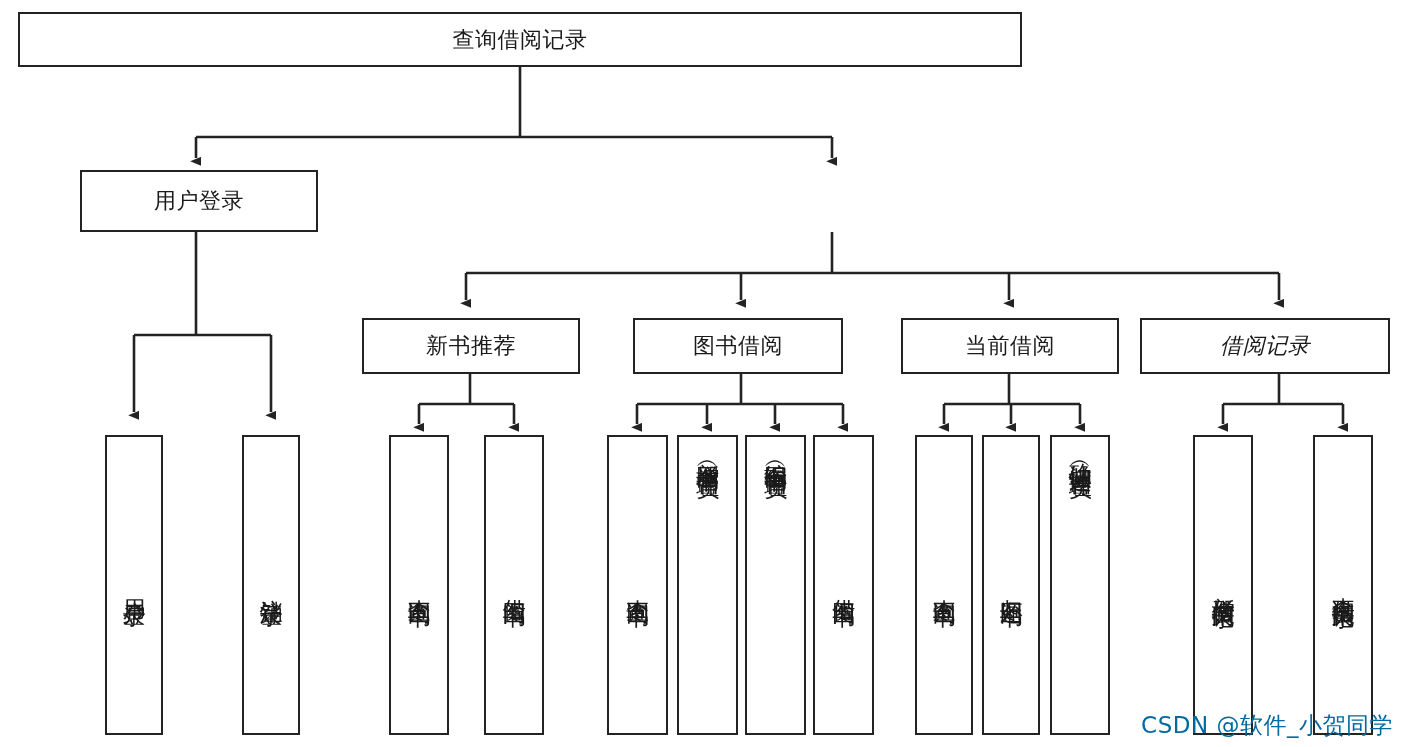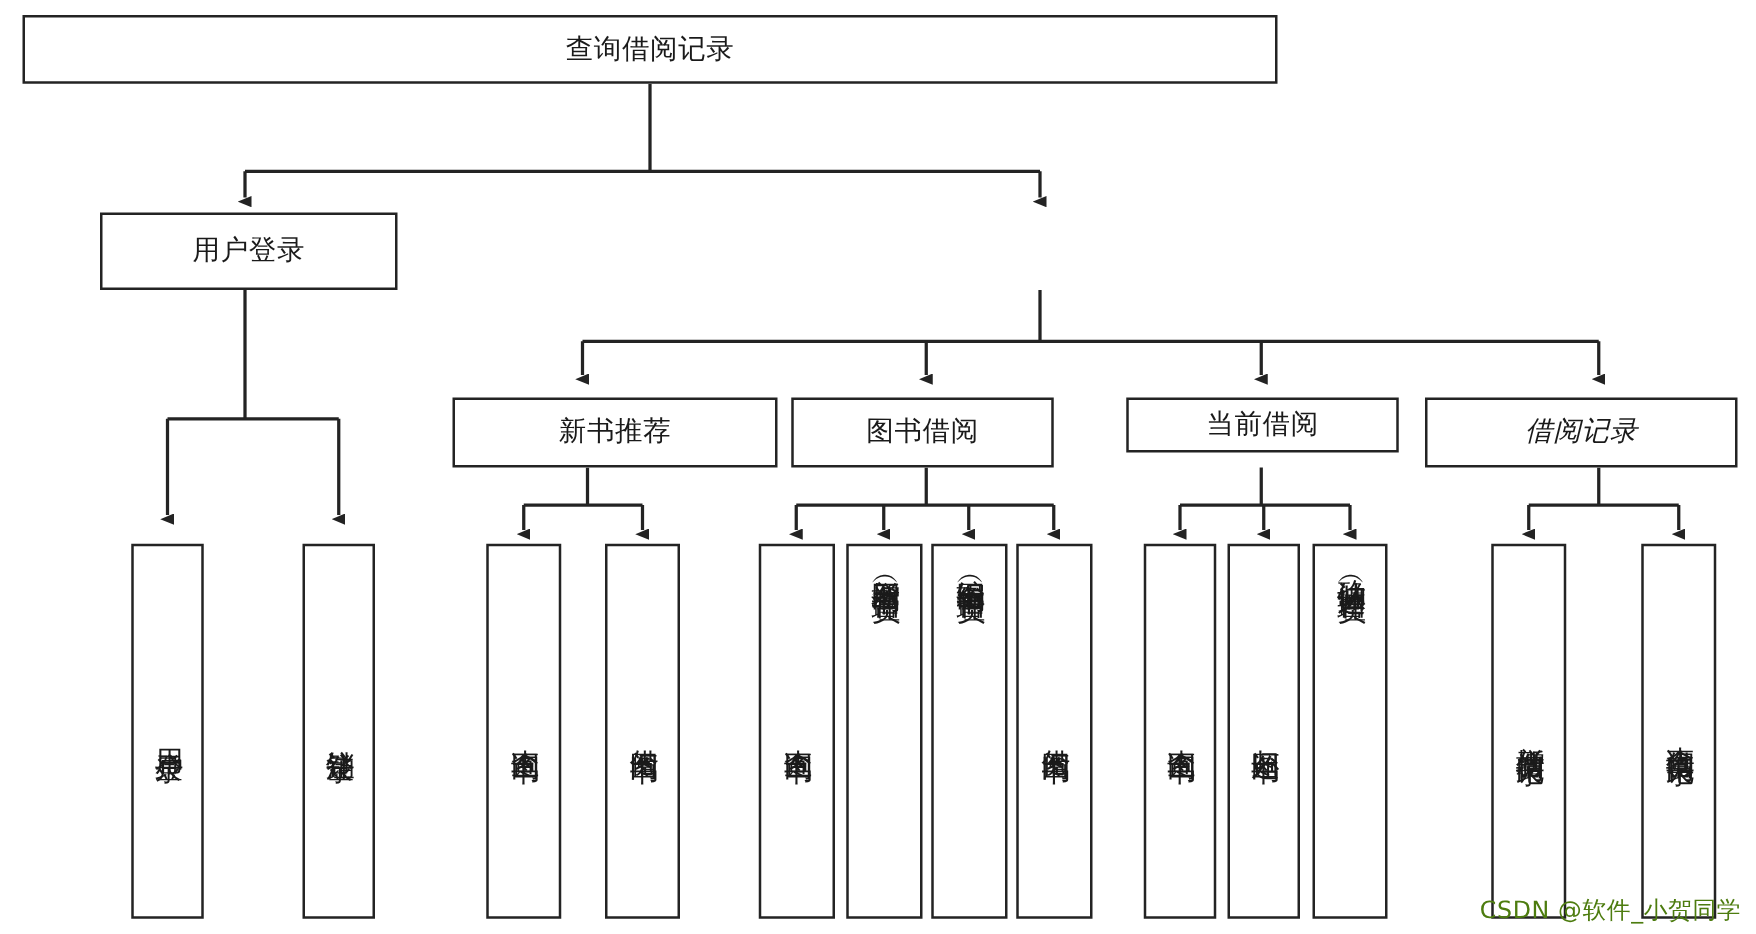--- a/index.html
+++ b/index.html
@@ -59,22 +59,22 @@
     max-height: 100%;
   }
   .node.vert.center {
     align-items: center;
     padding-top: 0;
   }
   .watermark {
     position: absolute;
     right: 12px;
     bottom: 6px;
-    font-size: 19px;
-    color: #4d7c0f;
+    font-size: 23px;
+    color: #0369a1;
     white-space: nowrap;
     z-index: 6;
     letter-spacing: 0.5px;
     text-align: right;
   }
 </style>
 </head>
 <body>
 
 <div id="canvas">
@@ -134,29 +134,29 @@
 
   <div class="node horiz" style="left:18px; top:12px; width:1004px; height:55px;">
     <span class="lbl">查询借阅记录</span>
   </div>
 
   <div class="node horiz" style="left:80px; top:170px; width:238px; height:62px;">
     <span class="lbl">用户登录</span>
   </div>
 
 
-  <div class="node horiz" style="left:362px; top:318px; width:260px; height:56px;">
+  <div class="node horiz" style="left:362px; top:318px; width:218px; height:56px;">
     <span class="lbl">新书推荐</span>
   </div>
 
   <div class="node horiz" style="left:633px; top:318px; width:210px; height:56px;">
     <span class="lbl">图书借阅</span>
   </div>
 
-  <div class="node horiz" style="left:901px; top:318px; width:218px; height:44px;">
+  <div class="node horiz" style="left:901px; top:318px; width:218px; height:56px;">
     <span class="lbl">当前借阅</span>
   </div>
 
   <div class="node horiz" style="left:1140px; top:318px; width:250px; height:56px;font-style:italic;">
     <span class="lbl">借阅记录</span>
   </div>
 
   <div class="node vert center" style="left:105px; top:435px; width:58px; height:300px;">
     <span class="lbl">用户登录</span>
   </div>

